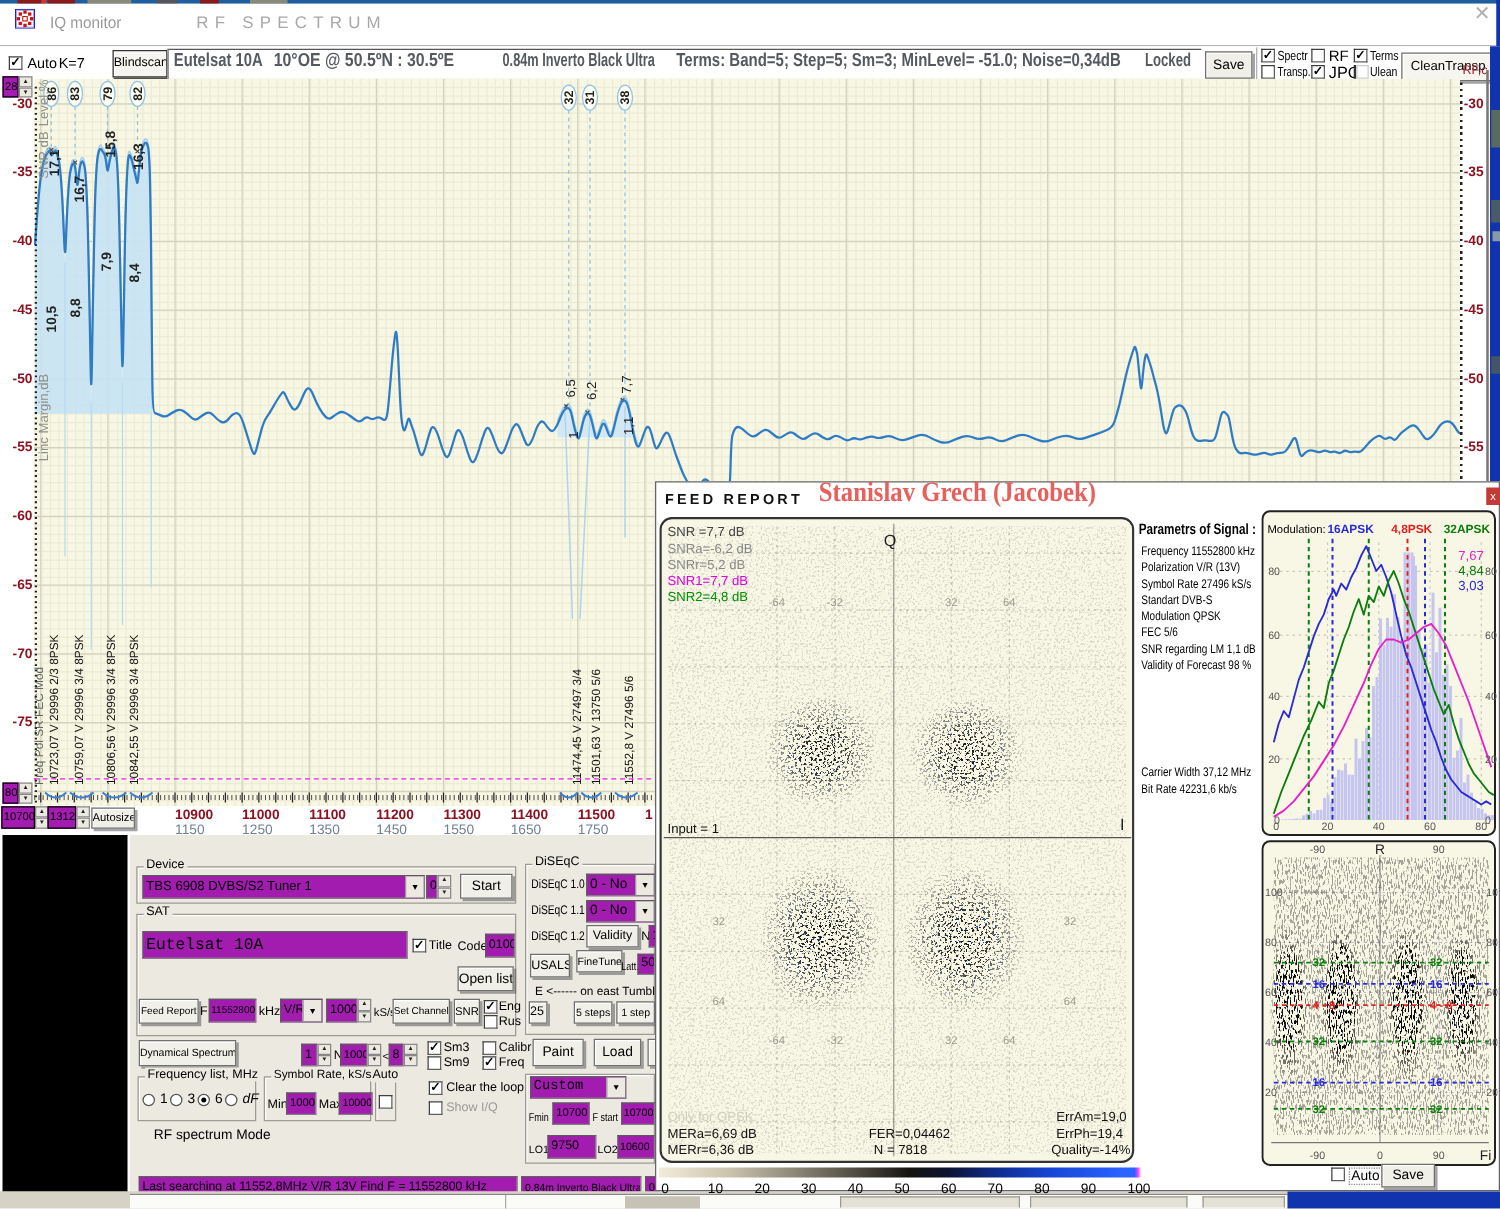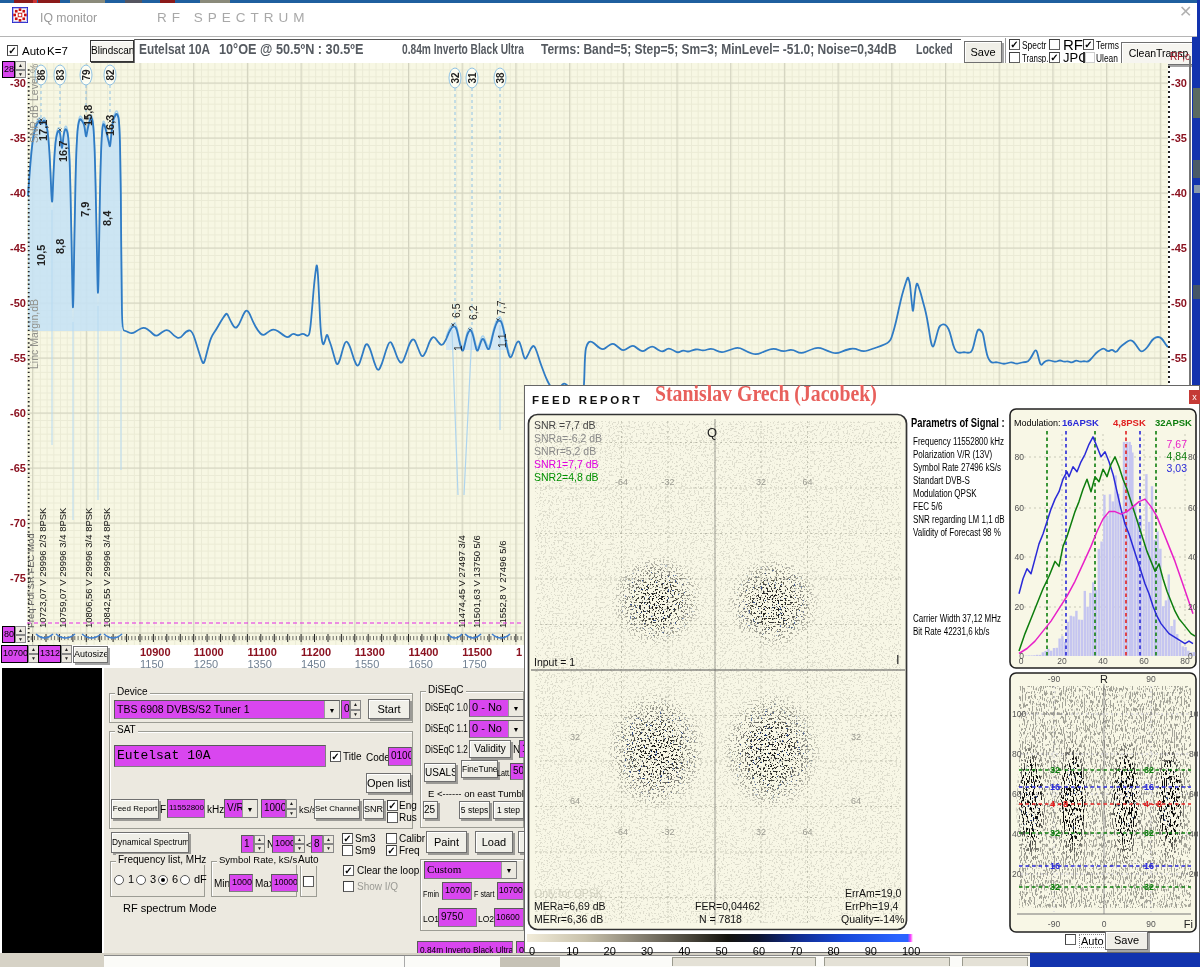--- a/index.html
+++ b/index.html
@@ -1,19 +1,19 @@
 <!DOCTYPE html>
 <html><head><meta charset="utf-8"><title>s</title><style>
 *{margin:0;padding:0;box-sizing:border-box}
 body{font-family:"Liberation Sans",sans-serif;background:#fff}
 #page{position:relative;width:1200px;height:967px;overflow:hidden;background:#ffffff;font-family:"Liberation Sans",sans-serif}
 .ab{position:absolute}
 .lbl{position:absolute;font-size:11px;color:#000;white-space:nowrap;line-height:12px}
 .btn{position:absolute;background:#f0efe8;border:1px solid #707070;box-shadow:inset 1px 1px 0 #fff,2px 2px 0 rgba(90,90,90,.55);font-size:11px;color:#000;text-align:center;white-space:nowrap;overflow:hidden}
-.tb{position:absolute;background:#d946ef;border:1px solid #808080;border-top-color:#5a5a5a;border-left-color:#5a5a5a;font-size:11px;color:#000;padding-left:2px;white-space:nowrap;overflow:hidden}
+.tb{position:absolute;background:#a21caf;border:1px solid #808080;border-top-color:#5a5a5a;border-left-color:#5a5a5a;font-size:11px;color:#000;padding-left:2px;white-space:nowrap;overflow:hidden}
 .grp{position:absolute;border:1px solid #9c9c94;border-radius:0}
 .grpl{position:absolute;background:#ece9e0;font-size:10px;color:#000;padding:0 2px;white-space:nowrap}
 .cb{position:absolute;width:11px;height:11px;background:#fff;border:1px solid #606060;border-top-color:#404040;border-left-color:#404040;font-size:10px;line-height:10px;text-align:center;color:#000;font-weight:bold}
 .arrbtn{background:#ece9e0;border:1px solid #888;font-size:5px;line-height:6px;text-align:center;color:#222}
 </style></head><body>
 <div id="page">
 <div class="ab" style="left:0;top:0;width:1200px;height:3px;background:#1f5f9f"></div>
 <div class="ab" style="left:14px;top:0;width:20px;height:3px;background:#8b1a1a"></div>
 <div class="ab" style="left:33px;top:0;width:4px;height:3px;background:#cc3333"></div>
 <div class="ab" style="left:38px;top:0;width:22px;height:3px;background:#8b1a1a"></div>
@@ -49,21 +49,21 @@
 <div class="lbl" style="left:219px;top:43px;font-size:15px;color:#555a60;color:#555a60;font-weight:bold;transform-origin:0 0;transform:scaleX(.845)">10°OE @ 50.5ºN : 30.5ºE</div>
 <div class="lbl" style="left:402px;top:43px;font-size:15px;color:#555a60;color:#555a60;font-weight:bold;transform-origin:0 0;transform:scaleX(.68)">0.84m Inverto Black Ultra</div>
 <div class="lbl" style="left:541px;top:43px;font-size:15px;color:#555a60;color:#555a60;font-weight:bold;transform-origin:0 0;transform:scaleX(.80)">Terms: Band=5; Step=5; Sm=3; MinLevel= -51.0; Noise=0,34dB</div>
 <div class="lbl" style="left:916px;top:43px;font-size:15px;color:#555a60;color:#555a60;font-weight:bold;transform-origin:0 0;transform:scaleX(.70)">Locked</div>
 <div class="btn" style="left:964px;top:41px;width:38px;height:22px;line-height:20px;font-size:11px;">Save</div>
 <div class="ab" style="left:1005px;top:38px;width:1px;height:27px;background:#999"></div>
 <div class="ab" style="left:1006px;top:38px;width:1px;height:27px;background:#fff"></div>
 <div class="cb" style="left:1009px;top:39px">✓</div>
 <div class="lbl" style="left:1022px;top:39px;font-size:10.5px;color:#000;transform:scaleX(.8);transform-origin:0 0">Spectr</div>
 <div class="cb" style="left:1049px;top:39px"></div>
-<div class="lbl" style="left:1063px;top:39px;font-size:15px;color:#000;">RF</div>
+<div class="lbl" style="left:1063px;top:39px;font-size:12px;color:#000;">RF</div>
 <div class="cb" style="left:1083px;top:39px">✓</div>
 <div class="lbl" style="left:1096px;top:39px;font-size:10.5px;color:#000;transform:scaleX(.8);transform-origin:0 0">Terms</div>
 <div class="cb" style="left:1009px;top:52px"></div>
 <div class="lbl" style="left:1022px;top:52px;font-size:10.5px;color:#000;transform:scaleX(.75);transform-origin:0 0">Transp.</div>
 <div class="cb" style="left:1049px;top:52px">✓</div>
 <div class="lbl" style="left:1063px;top:52px;font-size:13px;color:#000;">JPG</div>
 <div class="ab" style="left:1083px;top:52px;width:2px;height:11px;background:#333"></div>
 <div class="ab" style="left:1085px;top:52px;width:10px;height:11px;background:#fff;border:1px solid #ccc"></div>
 <div class="lbl" style="left:1096px;top:52px;font-size:10.5px;color:#000;transform:scaleX(.8);transform-origin:0 0">Ulean</div>
 <div class="btn" style="left:1121px;top:42px;width:75px;height:23px;line-height:21px;font-size:10.5px;background:#f6f5f0">CleanTransp</div>
@@ -277,35 +277,36 @@
 <div class="grpl" style="left:116px;top:854px">Frequency list, MHz</div>
 <div class="ab" style="left:114px;top:875px;width:10px;height:10px;border-radius:50%;background:#fff;border:1px solid #555"></div>
 <div class="lbl" style="left:128px;top:873px;font-size:11px;color:#000;">1</div>
 <div class="ab" style="left:136px;top:875px;width:10px;height:10px;border-radius:50%;background:#fff;border:1px solid #555"></div>
 <div class="lbl" style="left:150px;top:873px;font-size:11px;color:#000;">3</div>
 <div class="ab" style="left:158px;top:875px;width:10px;height:10px;border-radius:50%;background:#fff;border:1px solid #555">
       <div style="position:absolute;left:2px;top:2px;width:4px;height:4px;border-radius:50%;background:#000"></div>
     </div>
 <div class="lbl" style="left:172px;top:873px;font-size:11px;color:#000;">6</div>
 <div class="ab" style="left:180px;top:875px;width:10px;height:10px;border-radius:50%;background:#fff;border:1px solid #555"></div>
-<div class="lbl" style="left:194px;top:873px;font-size:11px;color:#000;">dF</div>
+<div class="lbl" style="left:194px;top:873px;font-size:11px;color:#000;font-style:italic;">dF</div>
 <div class="grp" style="left:211px;top:861px;width:86px;height:36px;box-shadow:inset 1px 1px 0 #fff"></div>
 <div class="grpl" style="left:217px;top:854px"><span style="font-size:9.5px">Symbol Rate, kS/s</span></div>
 <div class="lbl" style="left:214px;top:878px;font-size:10px;color:#000;text-align:right;">Min</div>
 <div class="tb" style="left:229px;top:874px;width:24px;height:18px;line-height:15px;font-size:9px;">1000</div>
 <div class="lbl" style="left:255px;top:878px;font-size:10px;color:#000;">Max</div>
 <div class="tb" style="left:271px;top:874px;width:27px;height:18px;line-height:15px;font-size:8.5px;">10000</div>
 <div class="grp" style="left:300px;top:861px;width:17px;height:36px;box-shadow:inset 1px 1px 0 #fff"></div>
 <div class="lbl" style="left:297px;top:854px;font-size:10px;color:#000;background:#ece9e0;padding:0 1px">Auto</div>
 <div class="cb" style="left:303px;top:876px"></div>
 <div class="cb" style="left:343px;top:865px">✓</div>
 <div class="lbl" style="left:357px;top:865px;font-size:10px;color:#000;">Clear the loop</div>
 <div class="cb" style="left:343px;top:881px"></div>
 <div class="lbl" style="left:357px;top:881px;font-size:10px;color:#9a9a94;">Show I/Q</div>
 <div class="lbl" style="left:123px;top:902px;font-size:11px;color:#000;">RF spectrum Mode</div>
+<div class="tb" style="left:111px;top:941px;width:303px;height:19px;line-height:16px;font-size:9.8px;">Last searching at 11552,8MHz  V/R  13V   Find  F = 11552800 kHz</div>
 <div class="tb" style="left:417px;top:941px;width:96px;height:19px;line-height:16px;font-size:8.3px;">0.84m  Inverto Black Ultra</div>
 <div class="tb" style="left:516px;top:941px;width:12px;height:19px;line-height:16px;font-size:9px;">0</div>
 <div class="grp" style="left:420px;top:691px;width:104px;height:137px;box-shadow:inset 1px 1px 0 #fff"></div>
 <div class="grpl" style="left:426px;top:684px">DiSEqC</div>
 <div class="lbl" style="left:425px;top:702px;font-size:10px;color:#000;transform:scaleX(.82);transform-origin:0 0">DiSEqC 1.0</div>
 <div class="tb" style="left:469px;top:699px;width:55px;height:18px;line-height:15px;font-size:11px;font-family:'Liberation Sans',sans-serif">0 - No<div style="position:absolute;right:-1px;top:-1px;width:16px;height:18px;background:#ece9e0;border:1px solid #999;text-align:center;font-size:7px;line-height:18px;color:#000">▼</div></div>
 <div class="lbl" style="left:425px;top:723px;font-size:10px;color:#000;transform:scaleX(.82);transform-origin:0 0">DiSEqC 1.1</div>
 <div class="tb" style="left:469px;top:720px;width:55px;height:18px;line-height:15px;font-size:11px;font-family:'Liberation Sans',sans-serif">0 - No<div style="position:absolute;right:-1px;top:-1px;width:16px;height:18px;background:#ece9e0;border:1px solid #999;text-align:center;font-size:7px;line-height:18px;color:#000">▼</div></div>
 <div class="lbl" style="left:425px;top:744px;font-size:10px;color:#000;transform:scaleX(.82);transform-origin:0 0">DiSEqC 1.2</div>
 <div class="btn" style="left:469px;top:740px;width:42px;height:18px;line-height:16px;font-size:10px;">Validity</div>
@@ -316,21 +317,21 @@
 <div class="lbl" style="left:497px;top:767px;font-size:9px;color:#000;transform:scaleX(.8);transform-origin:0 0">Latt.</div>
 <div class="tb" style="left:510px;top:763px;width:14px;height:17px;line-height:14px;font-size:10px;">50</div>
 <div class="lbl" style="left:428px;top:788px;font-size:9.5px;color:#000;">E  &lt;------  on  east   Tumblin</div>
 <div class="btn" style="left:423px;top:801px;width:15px;height:18px;line-height:16px;font-size:10px;">25 steps</div>
 <div class="btn" style="left:459px;top:801px;width:31px;height:18px;line-height:16px;font-size:8.5px;">5 steps</div>
 <div class="btn" style="left:493px;top:801px;width:31px;height:18px;line-height:16px;font-size:8.5px;">1 step</div>
 <div class="btn" style="left:426px;top:831px;width:41px;height:22px;line-height:20px;font-size:11px;">Paint</div>
 <div class="btn" style="left:475px;top:831px;width:38px;height:22px;line-height:20px;font-size:11px;">Load</div>
 <div class="btn" style="left:518px;top:831px;width:8px;height:22px;line-height:20px;font-size:11px;"></div>
 <div class="grp" style="left:420px;top:859px;width:104px;height:72px;box-shadow:inset 1px 1px 0 #fff"></div>
-<div class="tb" style="left:424px;top:861px;width:93px;height:18px;line-height:15px;font-size:11px;font-family:Liberation Serif, serif">Custom<div style="position:absolute;right:-1px;top:-1px;width:16px;height:18px;background:#ece9e0;border:1px solid #999;text-align:center;font-size:7px;line-height:18px;color:#000">▼</div></div>
+<div class="tb" style="left:424px;top:861px;width:77px;height:18px;line-height:15px;font-size:11px;font-family:Liberation Mono, monospace">Custom<div style="position:absolute;right:-1px;top:-1px;width:16px;height:18px;background:#ece9e0;border:1px solid #999;text-align:center;font-size:7px;line-height:18px;color:#000">▼</div></div>
 <div class="lbl" style="left:423px;top:888px;font-size:9px;color:#000;transform:scaleX(.8);transform-origin:0 0">Fmin</div>
 <div class="tb" style="left:442px;top:882px;width:30px;height:18px;line-height:15px;font-size:9px;">10700</div>
 <div class="lbl" style="left:474px;top:888px;font-size:9px;color:#000;transform:scaleX(.8);transform-origin:0 0">F start</div>
 <div class="tb" style="left:497px;top:882px;width:27px;height:18px;line-height:15px;font-size:8.5px;padding-left:1px">10700</div>
 <div class="lbl" style="left:423px;top:913px;font-size:8.5px;color:#000;">LO1</div>
 <div class="tb" style="left:438px;top:908px;width:39px;height:19px;line-height:16px;font-size:10px;">9750</div>
 <div class="lbl" style="left:478px;top:913px;font-size:8.5px;color:#000;">LO2</div>
 <div class="tb" style="left:494px;top:908px;width:30px;height:19px;line-height:16px;font-size:8.5px;padding-left:1px">10600</div>
 <div class="ab" style="left:0;top:953px;width:1200px;height:14px;background:#d6d2c6"></div>
 <div class="ab" style="left:104px;top:955px;width:926px;height:12px;background:#fbfbf8;border-top:1px solid #888"></div>

